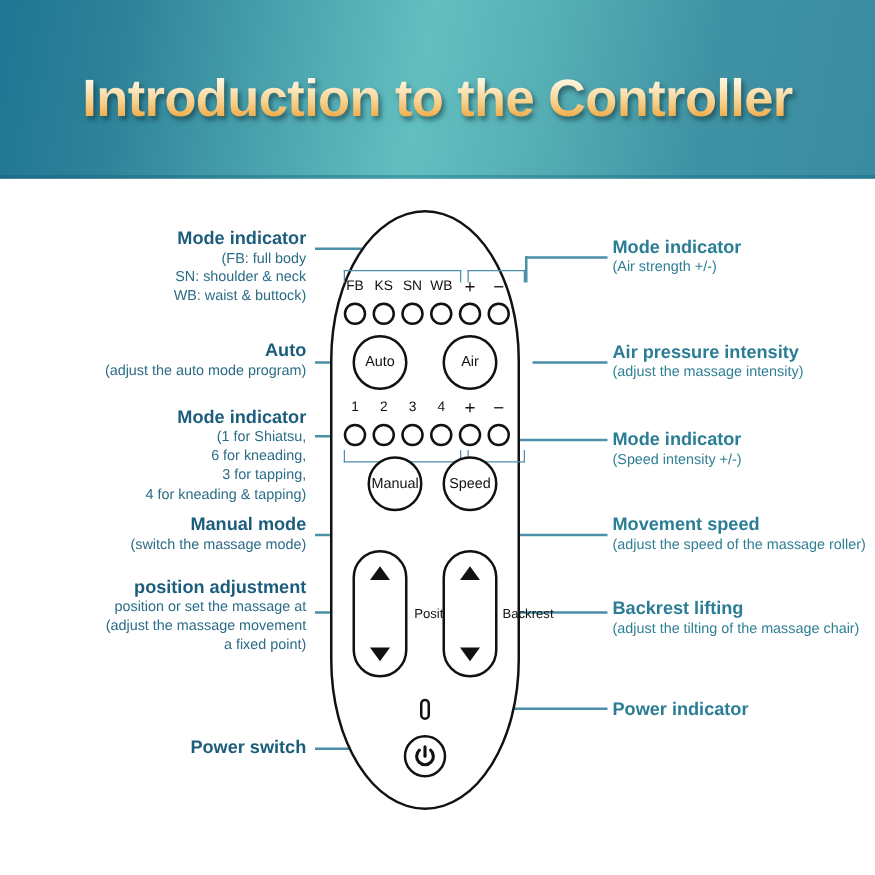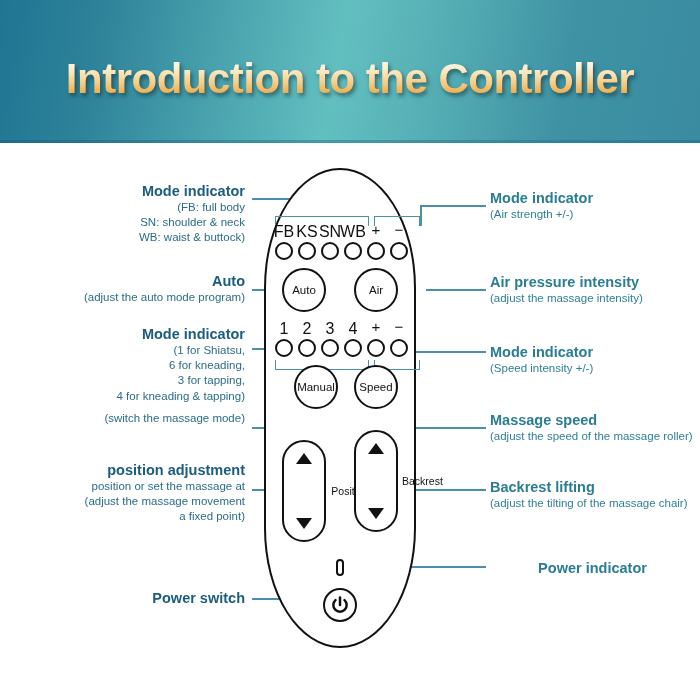--- a/index.html
+++ b/index.html
@@ -62,21 +62,21 @@
   .brk{position:absolute;border:1.4px solid #4c8fa8;border-bottom:none;height:9px;}
   .brk.dn{border:1.4px solid #4c8fa8;border-top:none;height:9px;}
 
   
   .led{
     position:absolute;width:18px;height:18px;border-radius:50%;
     border:2.2px solid #111;box-sizing:border-box;background:#fff;
   }
   .ledcap{
     position:absolute;width:26px;text-align:center;
-    font-size:16px;color:#111;font-weight:normal;
+    font-size:11px;color:#111;font-weight:normal;
   }
   .ledcap.sym{font-size:15px;line-height:12px;}
 
   
   .bigbtn{
     position:absolute;width:44px;height:44px;border-radius:50%;
     border:2.2px solid #111;box-sizing:border-box;background:#fff;
     display:flex;align-items:center;justify-content:center;
     font-size:11.5px;color:#111;
   }
@@ -132,20 +132,21 @@
 
   <div class="lbl left" style="left:10px;top:325px;width:235px;">
     <div class="t">Mode indicator</div>
     <div class="s">(1 for Shiatsu,</div>
     <div class="s">6 for kneading,</div>
     <div class="s">3 for tapping,</div>
     <div class="s">4 for kneading &amp; tapping)</div>
   </div>
 
   <div class="lbl left" style="left:10px;top:411px;width:235px;">
+    <div class="t">Manual mode</div>
     <div class="s">(switch the massage mode)</div>
   </div>
 
   <div class="lbl left" style="left:10px;top:461px;width:235px;">
     <div class="t">position adjustment</div>
     <div class="s">position or set the massage at</div>
     <div class="s">(adjust the massage movement</div>
     <div class="s">a fixed point)</div>
   </div>
 
@@ -162,30 +163,30 @@
     <div class="t">Air pressure intensity</div>
     <div class="s">(adjust the massage intensity)</div>
   </div>
 
   <div class="lbl right" style="left:490px;top:343px;width:205px;">
     <div class="t">Mode indicator</div>
     <div class="s">(Speed intensity +/-)</div>
   </div>
 
   <div class="lbl right" style="left:490px;top:411px;width:210px;">
-    <div class="t">Massage speed</div>
+    <div class="t">Movement speed</div>
     <div class="s">(adjust the speed of the massage roller)</div>
   </div>
 
   <div class="lbl right" style="left:490px;top:478px;width:210px;">
     <div class="t">Backrest lifting</div>
     <div class="s">(adjust the tilting of the massage chair)</div>
   </div>
 
-  <div class="lbl right" style="left:490px;top:559px;width:205px;text-align:center;">
+  <div class="lbl right" style="left:490px;top:559px;width:205px;">
     <div class="t">Power indicator</div>
   </div>
 
   <div class="lead" style="left:252px;top:198px;width:80px;"></div>
   <div class="leadv" style="left:330px;top:198px;height:28px;"></div>
 
   <div class="lead" style="left:252px;top:289px;width:60px;"></div>
 
   <div class="lead" style="left:252px;top:348px;width:88px;"></div>
 
@@ -258,21 +259,21 @@
     </div>
     <div class="bigbtn" style="left:88px;top:195px;">
       <span>Speed</span>
     </div>
 
     <div class="pill" style="left:16px;top:270px;">
       <div class="tri up"></div>
       <div class="cap">Position</div>
       <div class="tri dn"></div>
     </div>
-    <div class="pill" style="left:88px;top:260px;">
+    <div class="pill" style="left:88px;top:270px;">
       <div class="tri up"></div>
       <div class="cap">Backrest</div>
       <div class="tri dn"></div>
     </div>
 
     <div id="pwrled" style="left:70px;top:389px;"></div>
 
     <div id="pwrbtn" style="left:57px;top:418px;">
       <svg width="20" height="20" viewBox="0 0 24 24">
         <path d="M12 3 L12 12" stroke="#111" stroke-width="3" stroke-linecap="round" fill="none"></path>

